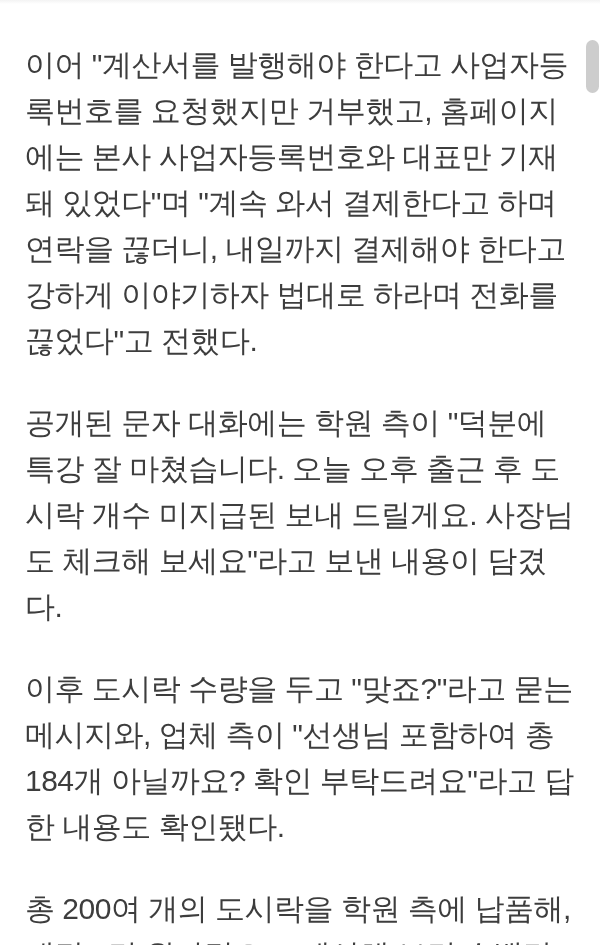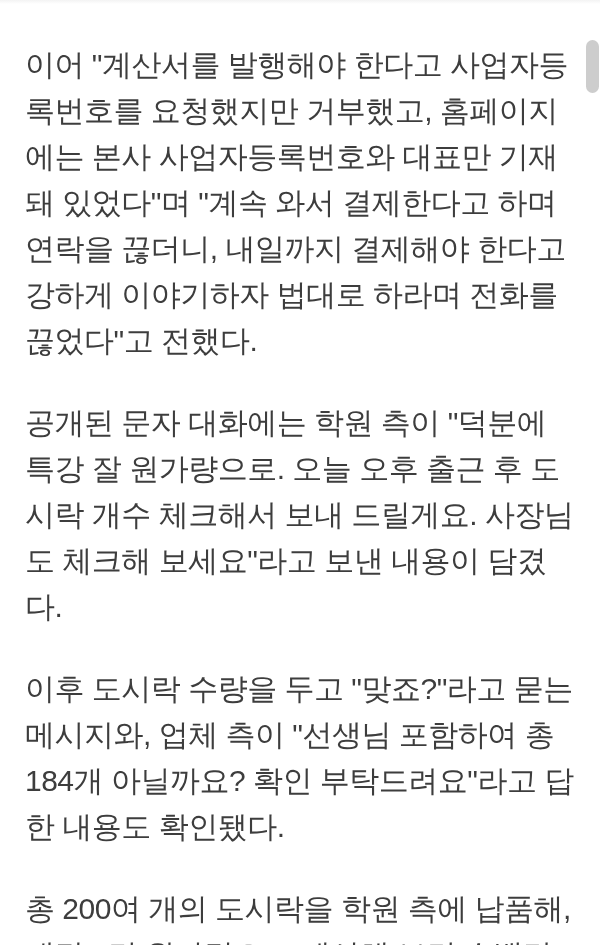--- a/index.html
+++ b/index.html
@@ -53,18 +53,18 @@
     font-weight: 400;
   }
 </style>
 </head>
 <body>
 
 <div class="top-strip"></div>
 
 <div class="article">
   <p>이어 "계산서를 발행해야 한다고 사업자등록번호를 요청했지만 거부했고, 홈페이지에는 본사 사업자등록번호와 대표만 기재돼 있었다"며 "계속 와서 결제한다고 하며 연락을 끊더니, 내일까지 결제해야 한다고 강하게 이야기하자 법대로 하라며 전화를 끊었다"고 전했다.</p>
-  <p>공개된 문자 대화에는 학원 측이 "덕분에 특강 잘 원가량으로. 오늘 오후 출근 후 도시락 개수 체크해서 보내 드릴게요. 사장님도 체크해 보세요"라고 보낸 내용이 담겼다.</p>
+  <p>공개된 문자 대화에는 학원 측이 "덕분에 특강 잘 마쳤습니다. 오늘 오후 출근 후 도시락 개수 미지급된 보내 드릴게요. 사장님도 체크해 보세요"라고 보낸 내용이 담겼다.</p>
   <p>이후 도시락 수량을 두고 "맞죠?"라고 묻는 메시지와, 업체 측이 "선생님 포함하여 총 184개 아닐까요? 확인 부탁드려요"라고 답한 내용도 확인됐다.</p>
   <p>총 200여 개의 도시락을 학원 측에 납품해, 개당 1만 원가량으로 계산해 보면 수백만 원대 대금이 미지급된 것으로 추정된다.</p>
 </div>
 
 <div class="scrollbar-thumb"></div>
 
 </body></html>

